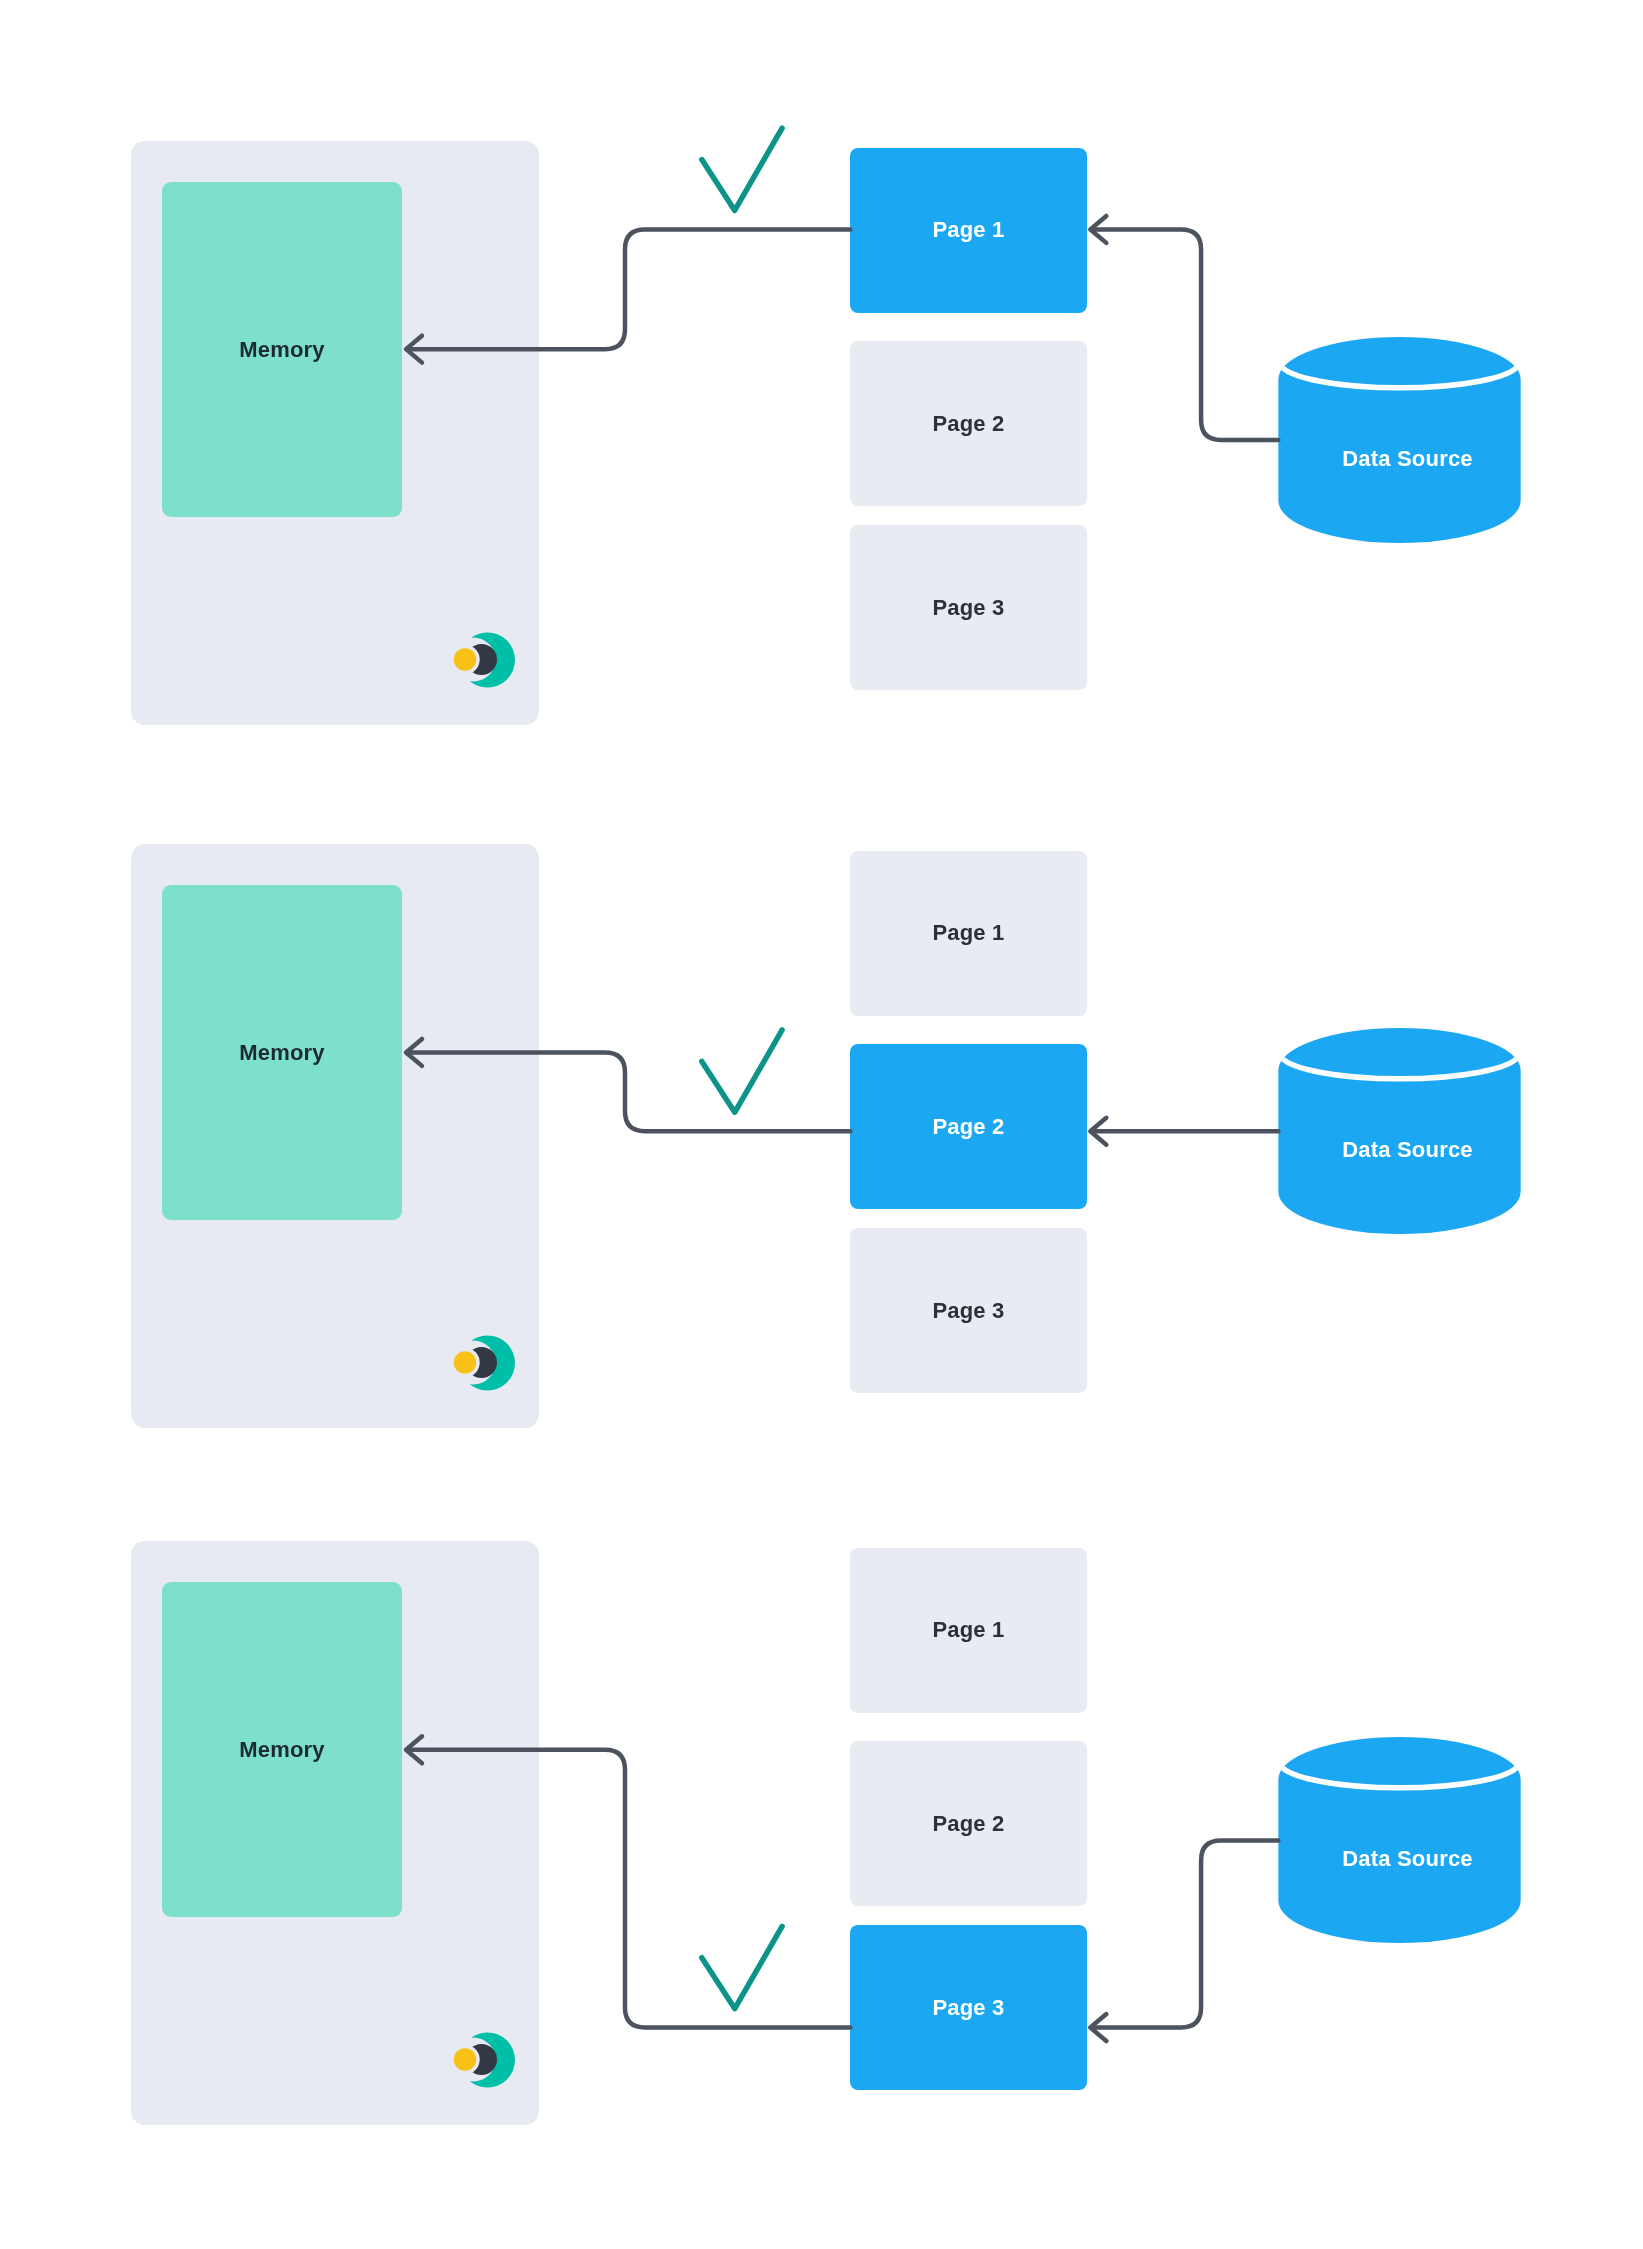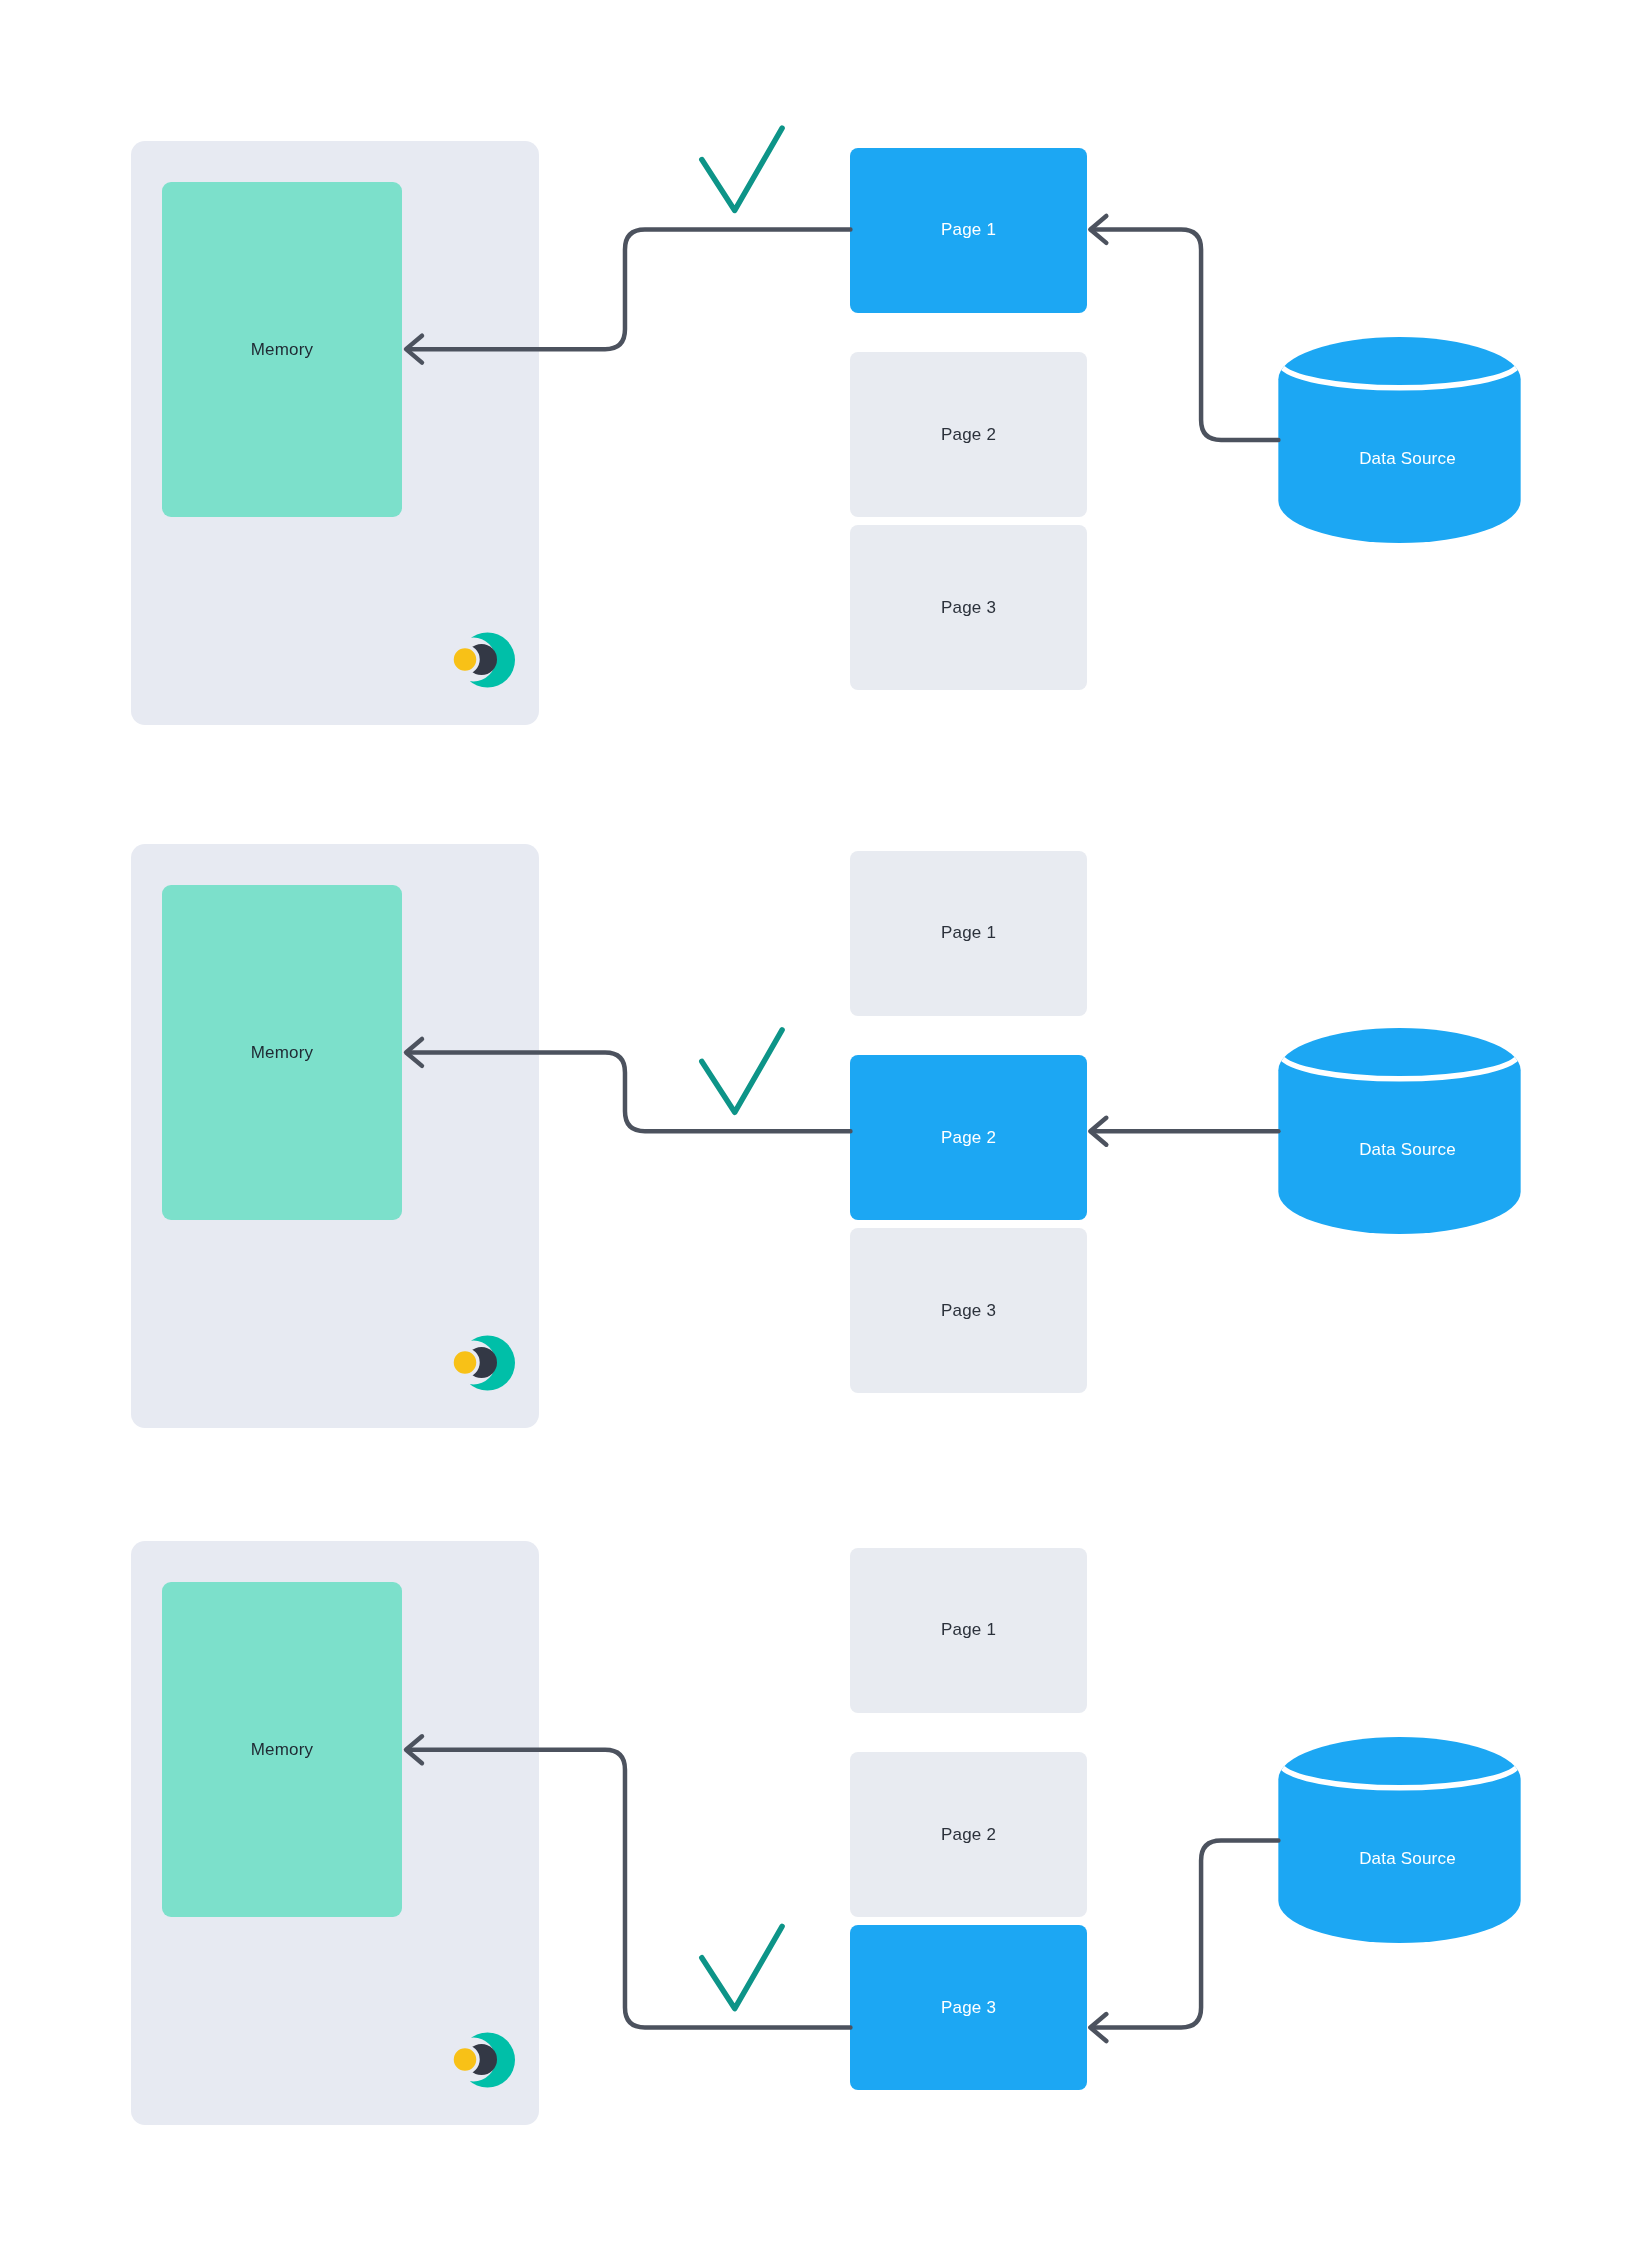--- a/index.html
+++ b/index.html
@@ -11,31 +11,31 @@
   .mem-container{position:absolute;left:131px;top:0;width:408px;height:584px;
                  background:#E7EAF2;border-radius:14px;}
   .mem-box{position:absolute;left:31px;top:41px;width:240px;height:335px;
            background:#7CE0CB;border-radius:9px;
            display:flex;align-items:center;justify-content:center;}
   .logo{position:absolute;right:18px;bottom:30px;width:70px;height:70px;}
 
   .page{position:absolute;left:850px;width:237px;height:165px;
         background:#E8EBF1;border-radius:8px;
         display:flex;align-items:center;justify-content:center;}
-  .page.p0{top:6.5px}.page.p1{top:211px}.page.p2{top:384px}
+  .page.p0{top:6.5px}.page.p1{top:200px}.page.p2{top:384px}
   .page.hl{background:#1CA7F3;}
 
   .ds{position:absolute;left:1278px;top:196px;width:243px;height:206px;}
   .s1 .ds{top:184px;}
   .ds svg{position:absolute;left:0;top:0;}
   .ds-label{position:absolute;left:0;top:0;right:0;bottom:0;
             display:flex;align-items:center;justify-content:center;
             padding-top:38px;padding-left:16px;}
 
-  .label{font-size:17px;font-weight:400;letter-spacing:0.2px;}
+  .label{font-size:22px;font-weight:700;letter-spacing:0.2px;}
   .label.dark{color:#1F2933;text-align:right;}
   .label.gray{color:#2B313B;}
   .label.light{color:#ffffff;}
 
   .wires{position:absolute;left:0;top:0;pointer-events:none;}
   .wire{fill:none;stroke:#4C525E;stroke-width:9;stroke-linecap:round;stroke-linejoin:round;}
   .chev{fill:none;stroke:#4C525E;stroke-width:9;stroke-linecap:round;stroke-linejoin:round;}
   .check{fill:none;stroke:#0D9488;stroke-width:11;stroke-linecap:round;stroke-linejoin:round;}
 </style>
 </head>

